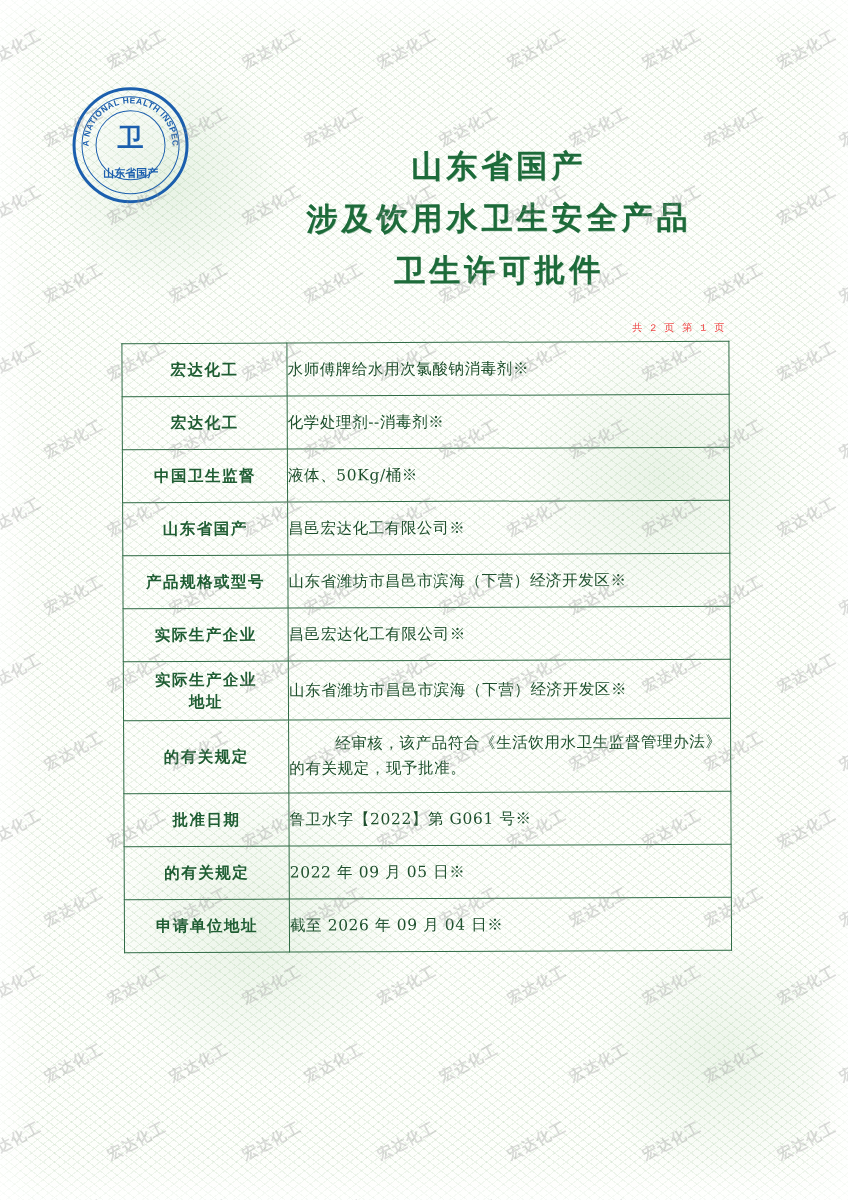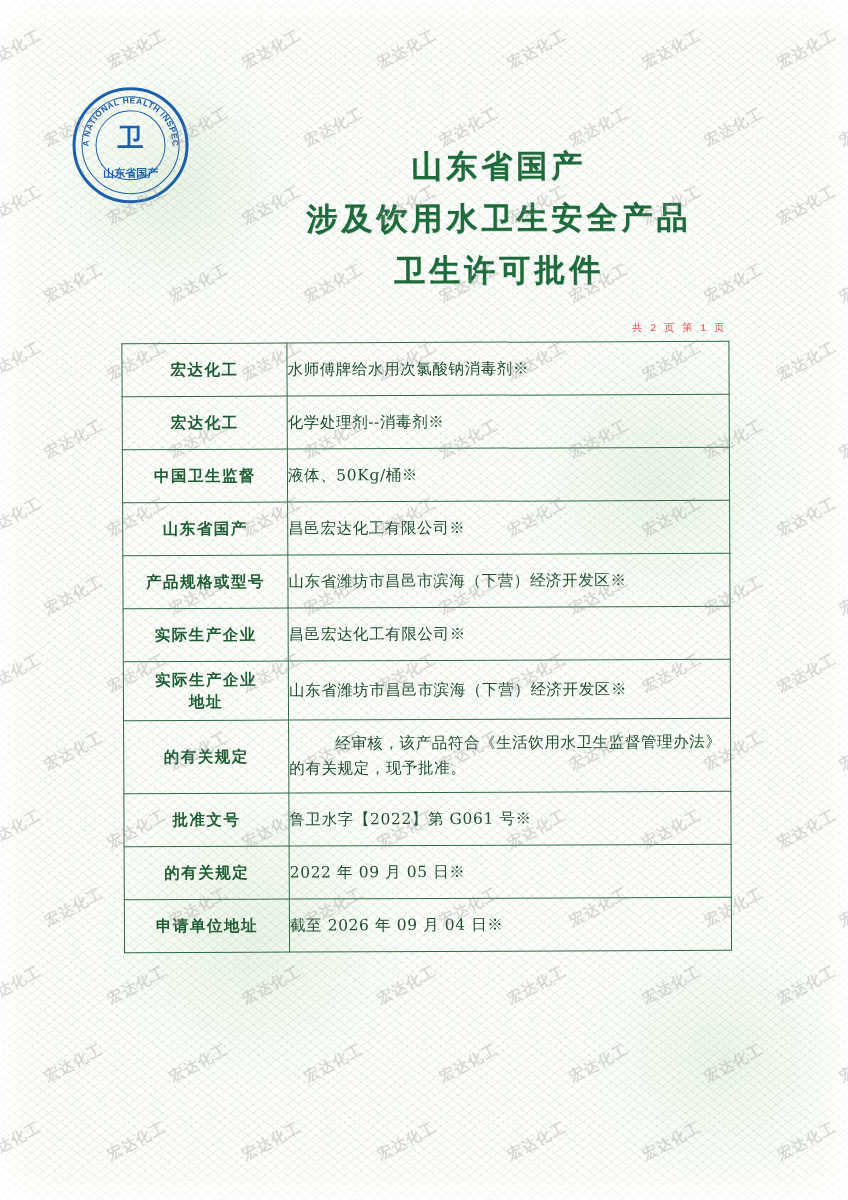--- a/index.html
+++ b/index.html
@@ -268,21 +268,21 @@
       <tr class="r-maker-addr">
         <td class="label label-two-line" style="white-space:pre-line">实际生产企业
 地址</td>
         <td class="value">山东省潍坊市昌邑市滨海（下营）经济开发区※</td>
       </tr>
       <tr class="r-conclusion">
         <td class="label">的有关规定</td>
         <td class="value conclusion-text">经审核，该产品符合《生活饮用水卫生监督管理办法》的有关规定，现予批准。</td>
       </tr>
       <tr class="r-docno">
-        <td class="label">批准文号</td>
+        <td class="label">批准日期</td>
         <td class="value">鲁卫水字【2022】第 G061 号※</td>
       </tr>
       <tr class="r-date">
         <td class="label">的有关规定</td>
         <td class="value">2022 年 09 月 05 日※</td>
       </tr>
       <tr class="r-valid">
         <td class="label">申请单位地址</td>
         <td class="value">截至 2026 年 09 月 04 日※</td>
       </tr>

